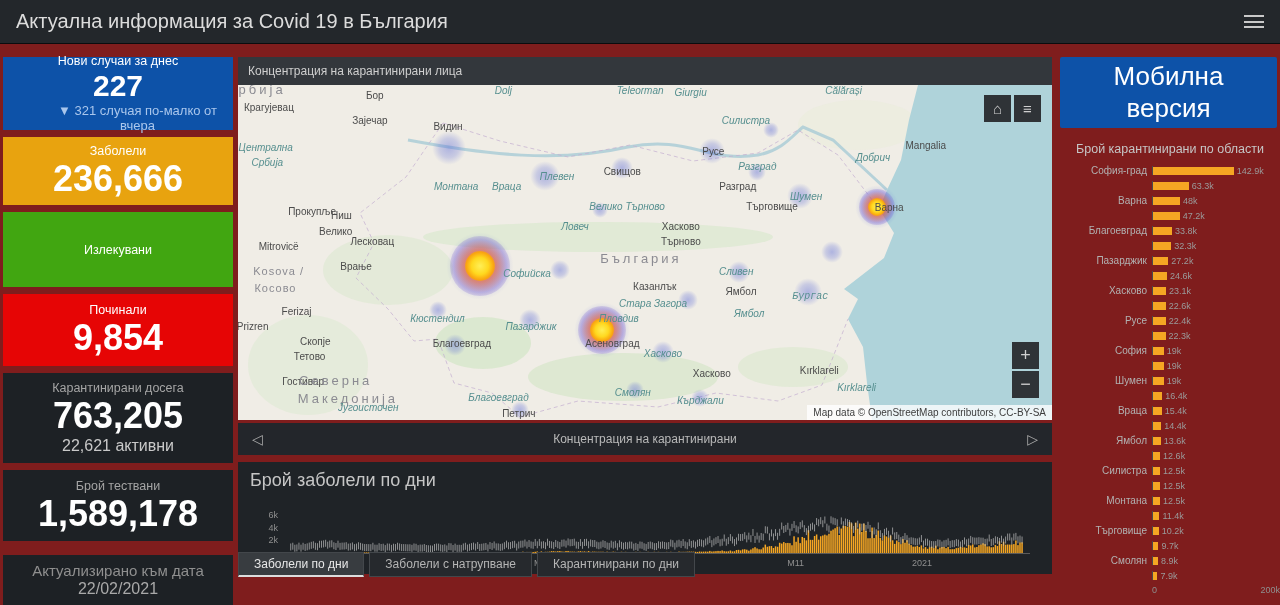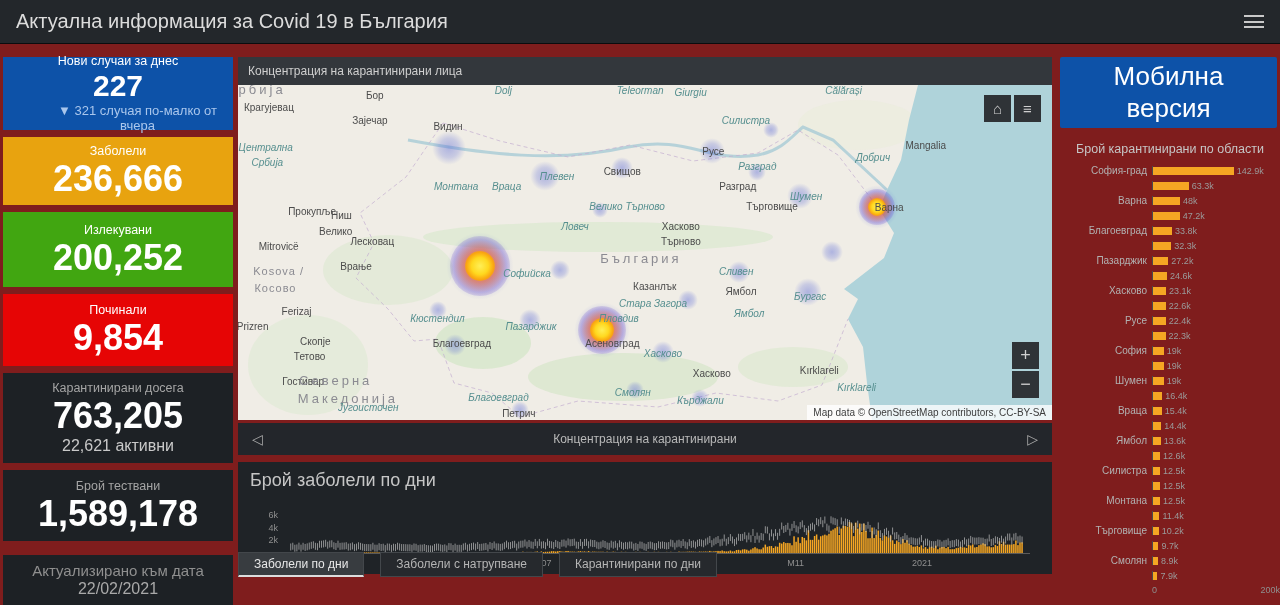--- a/index.html
+++ b/index.html
@@ -58,21 +58,21 @@
             display:flex;align-items:center;justify-content:space-between;padding:0 14px;box-sizing:border-box;}
   .car-cap{position:absolute;left:50%;transform:translateX(-50%);color:#b9b9b9;font-size:12px;}
   .car-arrow{color:#a9a9a9;font-size:14px;cursor:pointer;}
 
   
   .chart-panel{position:absolute;left:238px;top:462px;width:814px;height:112px;background:#1f2327;}
   .chart-title{position:absolute;top:8px;left:12px;color:#c6c6c6;font-size:18px;z-index:2;}
   #daily-svg{position:absolute;left:0;top:0;}
 
   
-  .tabs{position:absolute;left:238px;top:552px;height:25px;display:flex;gap:16px;justify-content:space-between;}
+  .tabs{position:absolute;left:238px;top:552px;height:25px;display:flex;gap:5px;justify-content:space-between;}
   .tab{background:#26292d;border:1px solid #43474b;color:#b5b5b5;font-size:12px;padding:4px 15px;cursor:pointer;box-sizing:border-box;}
   .tab.active{background:#383c40;color:#e8e8e8;border-bottom:2px solid #dcdcdc;}
 
   
   .mobile-btn{position:absolute;left:1060px;top:57px;width:217px;height:71px;background:#0d52a8;color:#fff;
               display:flex;flex-direction:column;align-items:center;justify-content:center;
               font-size:26px;line-height:1.2;cursor:pointer;border-radius:2px;}
   .right-title{position:absolute;left:1063px;top:142px;width:214px;color:#c6c6c6;font-size:12.5px;text-align:center;}
   #region-rows{position:absolute;left:1060px;top:163px;width:220px;}
   .region-row{height:15px;display:flex;align-items:center;}
@@ -102,21 +102,20 @@
     <span class="t">Нови случаи за днес</span>
     <span class="v">227</span>
     <span class="d">▼ 321 случая по-малко от вчера</span>
   </div>
   <div class="card c2">
     <span class="t">Заболели</span>
     <span class="v">236,666</span>
   </div>
   <div class="card c3">
     <span class="t">Излекувани</span>
-    <span class="v">200,252</span>
   </div>
   <div class="card c4">
     <span class="t">Починали</span>
     <span class="v">9,854</span>
   </div>
   <div class="card c5">
     <span class="t">Карантинирани досега</span>
     <span class="v">763,205</span>
     <span class="s">22,621 активни</span>
   </div>
@@ -219,21 +218,21 @@
           <span class="maplabel region" style="left: 16%; top: 96%;">Југоисточен</span>
           <span class="maplabel region" style="left: 41.4%; top: 42.2%;">Ловеч</span>
           <span class="maplabel region" style="left: 47.8%; top: 36.2%;">Велико Търново</span>
           <span class="maplabel city" style="left: 54.4%; top: 42%;">Хасково</span>
           <span class="maplabel city" style="left: 54.4%; top: 46.5%;">Търново</span>
           <span class="maplabel city" style="left: 51.2%; top: 60%;">Казанлък</span>
           <span class="maplabel region" style="left: 51%; top: 65%;">Стара Загора</span>
           <span class="maplabel region" style="left: 61.2%; top: 55.5%;">Сливен</span>
           <span class="maplabel city" style="left: 61.8%; top: 61.5%;">Ямбол</span>
           <span class="maplabel region" style="left: 62.8%; top: 68%;">Ямбол</span>
-          <span class="maplabel region" style="left: 70.3%; top: 63%;">Бургас</span>
+          <span class="maplabel region" style="left: 70.3%; top: 63%; font-family: Liberation Mono, monospace;">Бургас</span>
           <span class="maplabel region" style="left: 35.5%; top: 56%;">Софийска</span>
           <span class="maplabel region" style="left: 24.5%; top: 69.5%;">Кюстендил</span>
           <span class="maplabel city" style="left: 27.5%; top: 77%;">Благоевград</span>
           <span class="maplabel region" style="left: 32%; top: 93%;">Благоевград</span>
           <span class="maplabel region" style="left: 36%; top: 72%;">Пазарджик</span>
           <span class="maplabel region" style="left: 46.8%; top: 69.5%;">Пловдив</span>
           <span class="maplabel city" style="left: 46%; top: 77%;">Асеновград</span>
           <span class="maplabel region" style="left: 48.5%; top: 91.5%;">Смолян</span>
           <span class="maplabel region" style="left: 56.8%; top: 94%;">Кърджали</span>
           <span class="maplabel region" style="left: 52.2%; top: 80%;">Хасково</span>

